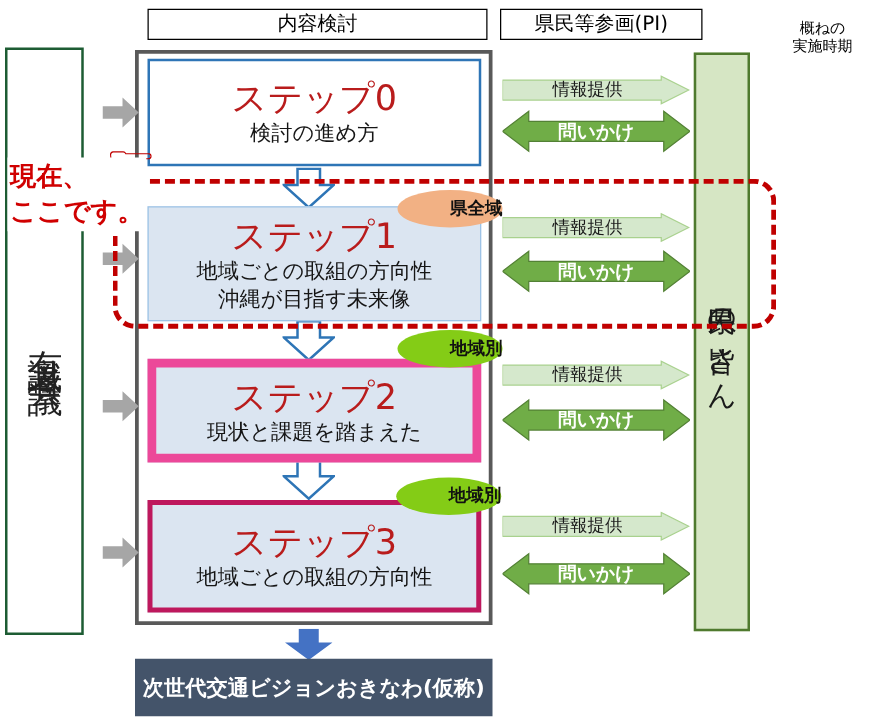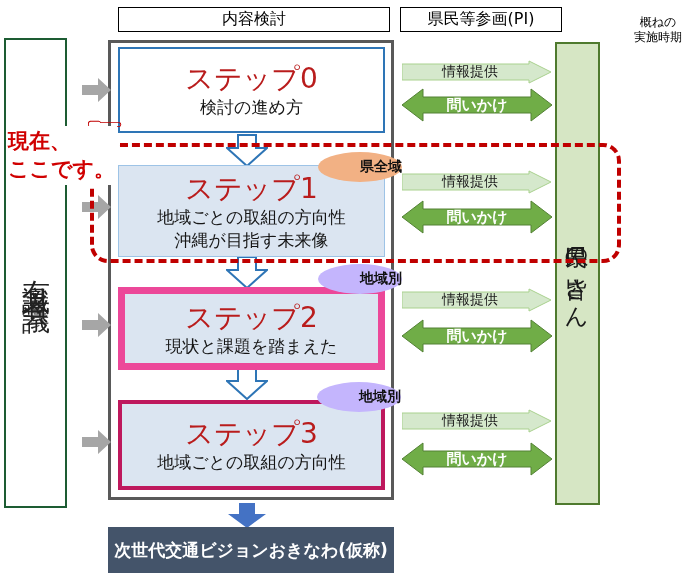--- a/index.html
+++ b/index.html
@@ -30,21 +30,21 @@
   .step-title{font-size:28px;color:#b91c1c;line-height:1.25;}
   .step-line{font-size:17px;color:#151515;line-height:1.3;}
   .step0{top:47px;height:86px;background:#fff;border:2px solid #2e75b6;}
   .step1{top:165px;height:92px;background:#dbe5f1;border:1px solid #9dc3e6;}
   .step2{top:287px;height:83px;background:#dbe5f1;border:7px solid #ec4899;}
   .step3{top:400px;height:90px;background:#dbe5f1;border:4px solid #be185d;}
   
   .badge{width:84px;height:30px;border-radius:50%;display:flex;align-items:center;justify-content:flex-end;
          font-size:14px;font-weight:bold;color:#111;z-index:10;}
   .badge-orange{background:#f2b184;}
-  .badge-pink{background:#c4b5fd;}
+  .badge-pink{background:#84cc16;}
   .badge1{left:318px;top:152px;}
   .badge2{left:318px;top:264px;}
   .badge3{left:317px;top:382px;}
   
   .down-arrow{left:226px;width:42px;height:33px;z-index:2;}
   .da1{top:134px;} .da2{top:256px;} .da3{top:367px;}
   .gray-arrow{left:82px;width:30px;height:26px;z-index:5;}
   .ga0{top:77px;} .ga1{top:194px;} .ga2{top:312px;} .ga3{top:429px;}
   
   .pi-arrow{left:402px;width:150px;z-index:3;}

